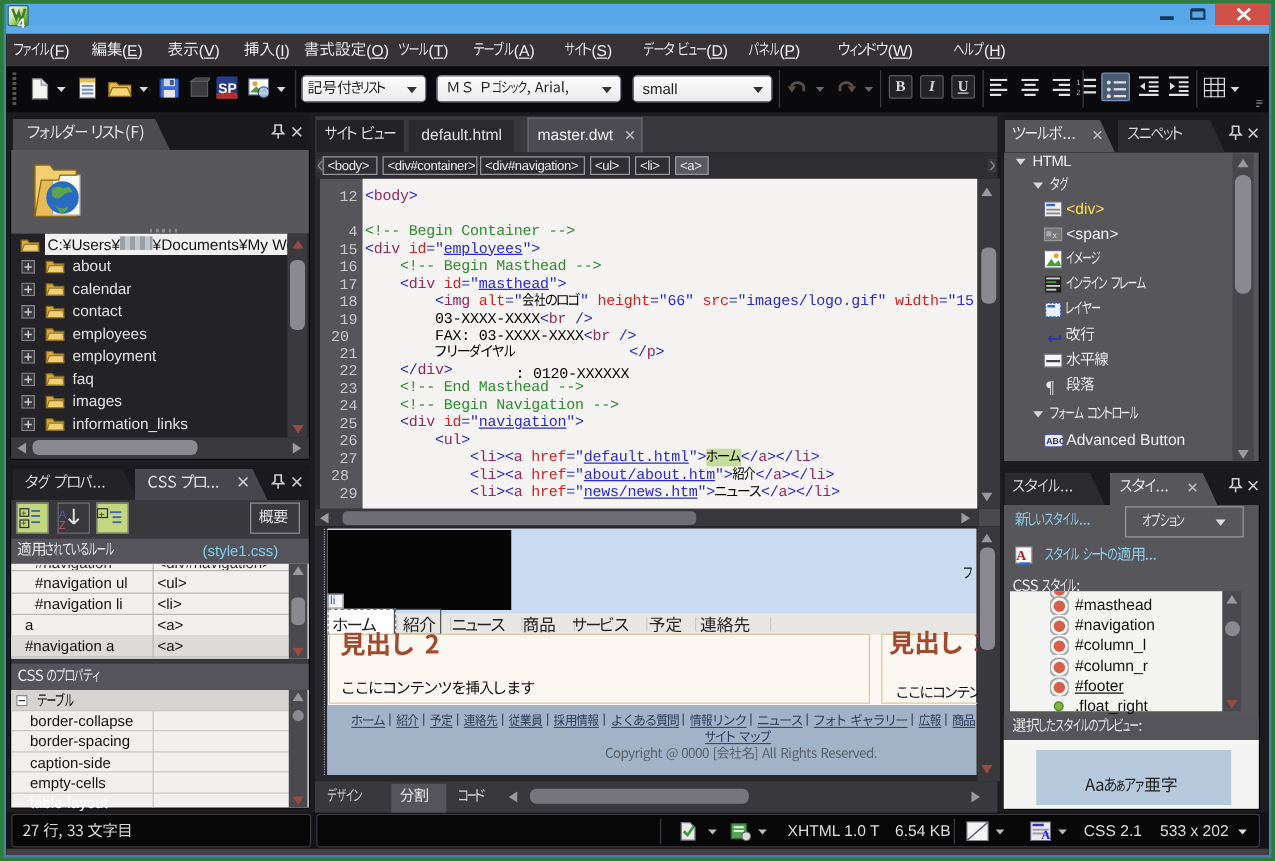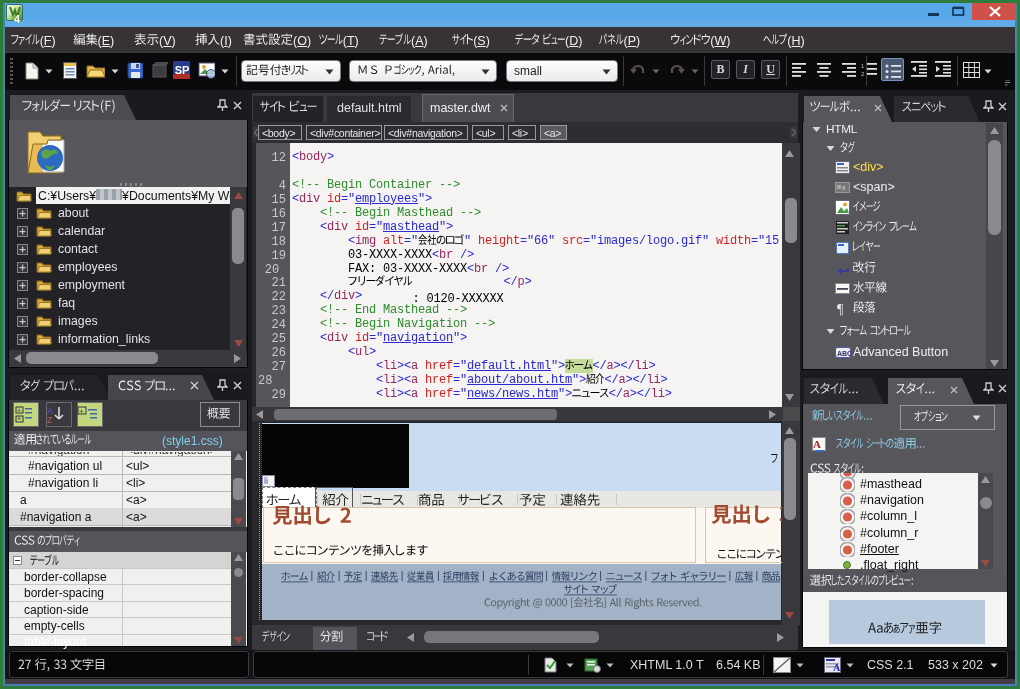--- a/index.html
+++ b/index.html
@@ -990,21 +990,21 @@
         <use href="#g81" transform="translate(-0.6 0) scale(0.0413 -0.0460)"></use>
         <use href="#g15" transform="translate(8.3 0) scale(0.0443 -0.0460)"></use>
         <use href="#g82" transform="translate(17.8 0) scale(0.0409 -0.0460)"></use>
       </g>
     </svg>
 <div style="position:absolute;left:592.6px;top:359.1px;font:12px 'Liberation Mono';color:#2a2ad0;white-space:pre;letter-spacing:-0.2px">&lt;/</div>
 <div style="position:absolute;left:606.6px;top:359.1px;font:12px 'Liberation Mono';color:#92275c;white-space:pre;letter-spacing:-0.2px">a</div>
 <div style="position:absolute;left:613.6px;top:359.1px;font:12px 'Liberation Mono';color:#2a2ad0;white-space:pre;letter-spacing:-0.2px">&gt;&lt;/</div>
 <div style="position:absolute;left:634.6px;top:359.1px;font:12px 'Liberation Mono';color:#92275c;white-space:pre;letter-spacing:-0.2px">li</div>
 <div style="position:absolute;left:648.6px;top:359.1px;font:12px 'Liberation Mono';color:#2a2ad0;white-space:pre;letter-spacing:-0.2px">&gt;</div>
-<div style="position:absolute;left:258px;top:374.04px;width:28px;text-align:left;font:12px 'Liberation Mono';color:#c9c9cc">28</div>
+<div style="position:absolute;left:258px;top:374.04px;width:28px;text-align:center;font:12px 'Liberation Mono';color:#c9c9cc">28</div>
 <div style="position:absolute;left:292px;top:373.04px;font:12px 'Liberation Mono';color:#000;white-space:pre;letter-spacing:-0.2px">            </div>
 <div style="position:absolute;left:376px;top:373.04px;font:12px 'Liberation Mono';color:#2a2ad0;white-space:pre;letter-spacing:-0.2px">&lt;</div>
 <div style="position:absolute;left:383px;top:373.04px;font:12px 'Liberation Mono';color:#92275c;white-space:pre;letter-spacing:-0.2px">li</div>
 <div style="position:absolute;left:397px;top:373.04px;font:12px 'Liberation Mono';color:#2a2ad0;white-space:pre;letter-spacing:-0.2px">&gt;&lt;</div>
 <div style="position:absolute;left:411px;top:373.04px;font:12px 'Liberation Mono';color:#92275c;white-space:pre;letter-spacing:-0.2px">a</div>
 <div style="position:absolute;left:418px;top:373.04px;font:12px 'Liberation Mono';color:#000;white-space:pre;letter-spacing:-0.2px"> </div>
 <div style="position:absolute;left:425px;top:373.04px;font:12px 'Liberation Mono';color:#cc2222;white-space:pre;letter-spacing:-0.2px">href</div>
 <div style="position:absolute;left:453px;top:373.04px;font:12px 'Liberation Mono';color:#2a2ad0;white-space:pre;letter-spacing:-0.2px">="</div>
 <div style="position:absolute;left:467px;top:373.04px;font:12px 'Liberation Mono';color:#2a2ad0;text-decoration:underline;white-space:pre;letter-spacing:-0.2px">about/about.htm</div>
 <div style="position:absolute;left:572px;top:373.04px;font:12px 'Liberation Mono';color:#2a2ad0;white-space:pre;letter-spacing:-0.2px">"&gt;</div>

